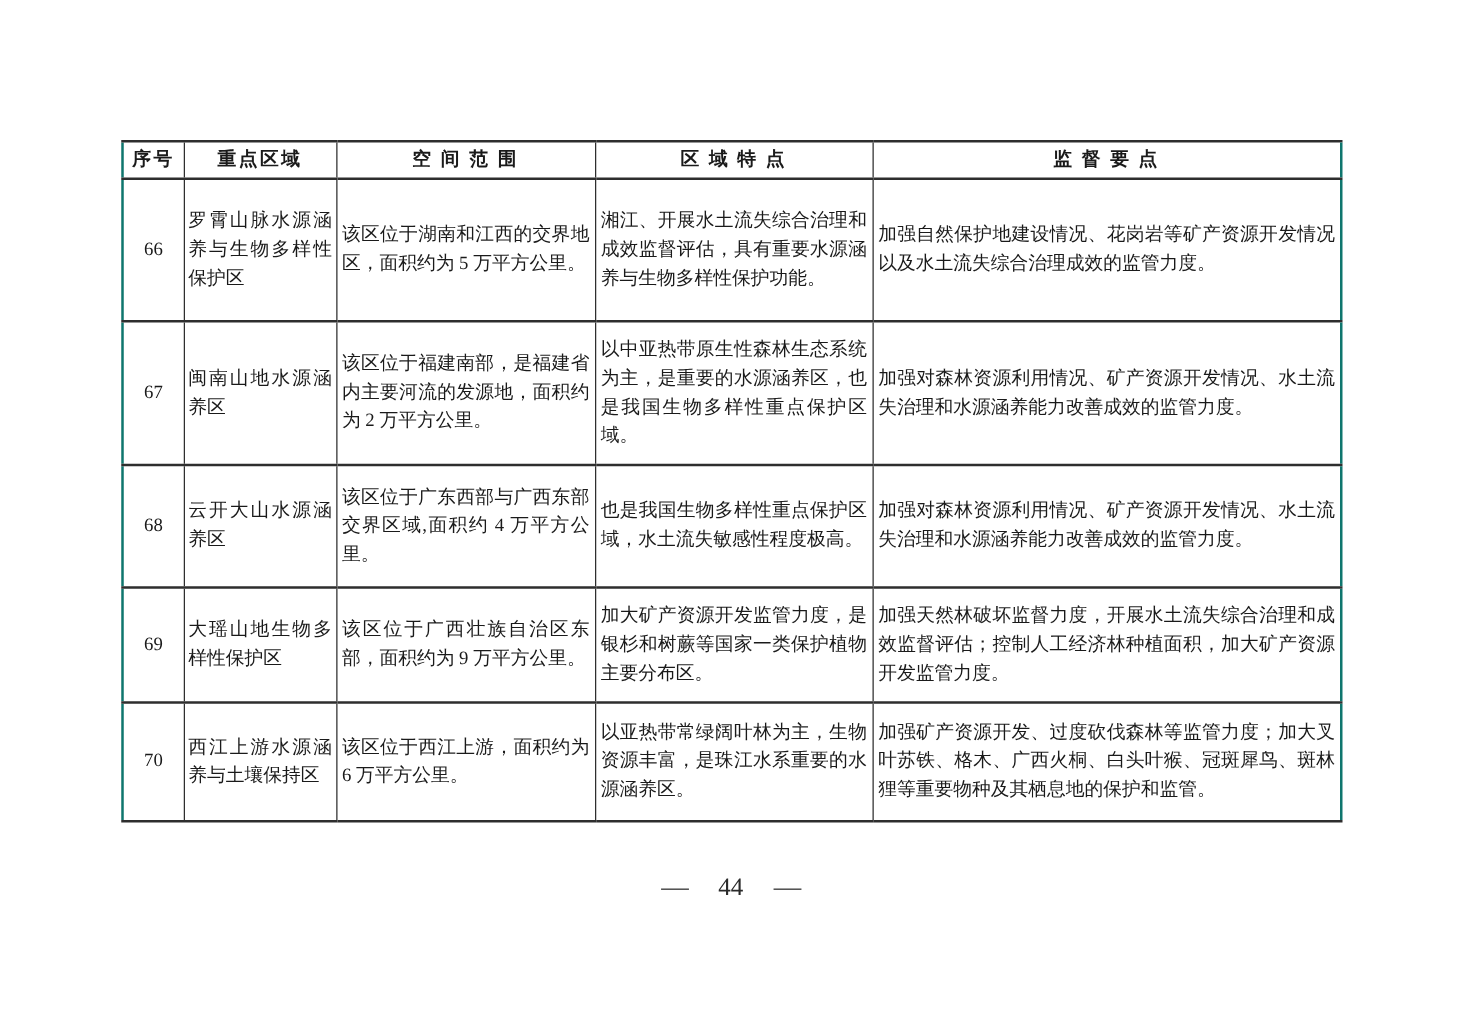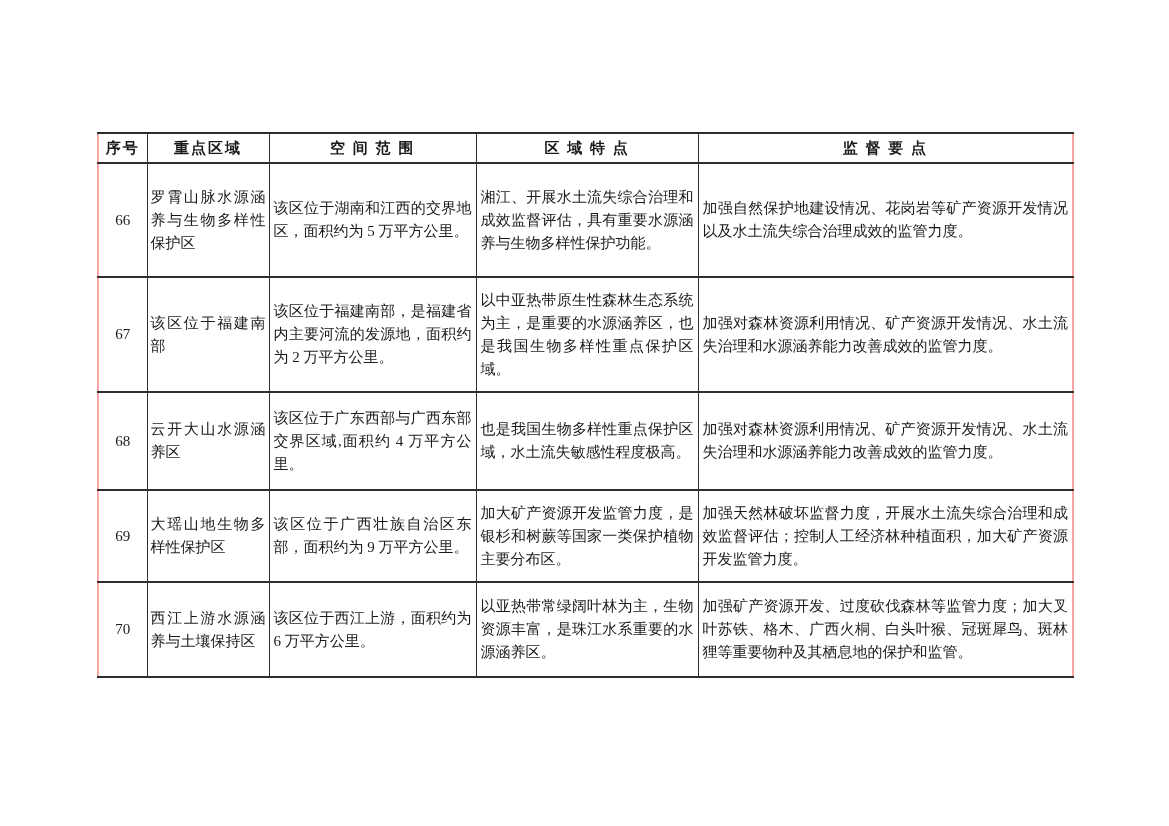--- a/index.html
+++ b/index.html
@@ -12,25 +12,25 @@
     width: 1169px;
     height: 826px;
     background: #ffffff;
     font-family: "Liberation Serif", "DejaVu Serif", serif;
     color: #1a1a1a;
     overflow: hidden;
   }
   table.doc-table {
     position: absolute;
     left: 97px;
-    top: 132px;
+    top: 112px;
     width: 975px;
     table-layout: fixed;
     border-collapse: collapse;
-    border: 2px solid #fca5a5;
+    border: 2px solid #0f766e;
   }
   .doc-table th,
   .doc-table td {
     border: 1px solid #2e2e2e;
     border-top-width: 2px;
     border-bottom-width: 2px;
     vertical-align: middle;
     font-size: 15px;
     line-height: 23px;
     padding: 2px 4px;
@@ -106,21 +106,21 @@
     <tbody>
       <tr class="row-h1">
         <td class="col-index">66</td>
         <td class="col-region">罗霄山脉水源涵养与生物多样性保护区</td>
         <td class="col-scope">该区位于湖南和江西的交界地区，面积约为 5 万平方公里。</td>
         <td class="col-features">湘江、开展水土流失综合治理和成效监督评估，具有重要水源涵养与生物多样性保护功能。</td>
         <td class="col-supervision">加强自然保护地建设情况、花岗岩等矿产资源开发情况以及水土流失综合治理成效的监管力度。</td>
       </tr>
       <tr class="row-h2">
         <td class="col-index">67</td>
-        <td class="col-region">该区位于福建南部</td>
+        <td class="col-region">闽南山地水源涵养区</td>
         <td class="col-scope">该区位于福建南部，是福建省内主要河流的发源地，面积约为 2 万平方公里。</td>
         <td class="col-features">以中亚热带原生性森林生态系统为主，是重要的水源涵养区，也是我国生物多样性重点保护区域。</td>
         <td class="col-supervision">加强对森林资源利用情况、矿产资源开发情况、水土流失治理和水源涵养能力改善成效的监管力度。</td>
       </tr>
       <tr class="row-h3">
         <td class="col-index">68</td>
         <td class="col-region">云开大山水源涵养区</td>
         <td class="col-scope">该区位于广东西部与广西东部交界区域,面积约 4 万平方公里。</td>
         <td class="col-features">也是我国生物多样性重点保护区域，水土流失敏感性程度极高。</td>
         <td class="col-supervision">加强对森林资源利用情况、矿产资源开发情况、水土流失治理和水源涵养能力改善成效的监管力度。</td>
@@ -135,14 +135,19 @@
       <tr class="row-h5">
         <td class="col-index">70</td>
         <td class="col-region">西江上游水源涵养与土壤保持区</td>
         <td class="col-scope">该区位于西江上游，面积约为 6 万平方公里。</td>
         <td class="col-features">以亚热带常绿阔叶林为主，生物资源丰富，是珠江水系重要的水源涵养区。</td>
         <td class="col-supervision">加强矿产资源开发、过度砍伐森林等监管力度；加大叉叶苏铁、格木、广西火桐、白头叶猴、冠斑犀鸟、斑林狸等重要物种及其栖息地的保护和监管。</td>
       </tr>
     </tbody>
   </table>
 
+  <div class="footer">
+    <span class="dash">—</span>
+    <span class="pagenum">44</span>
+    <span class="dash">—</span>
+  </div>
 
 </div>
 
 </body></html>

